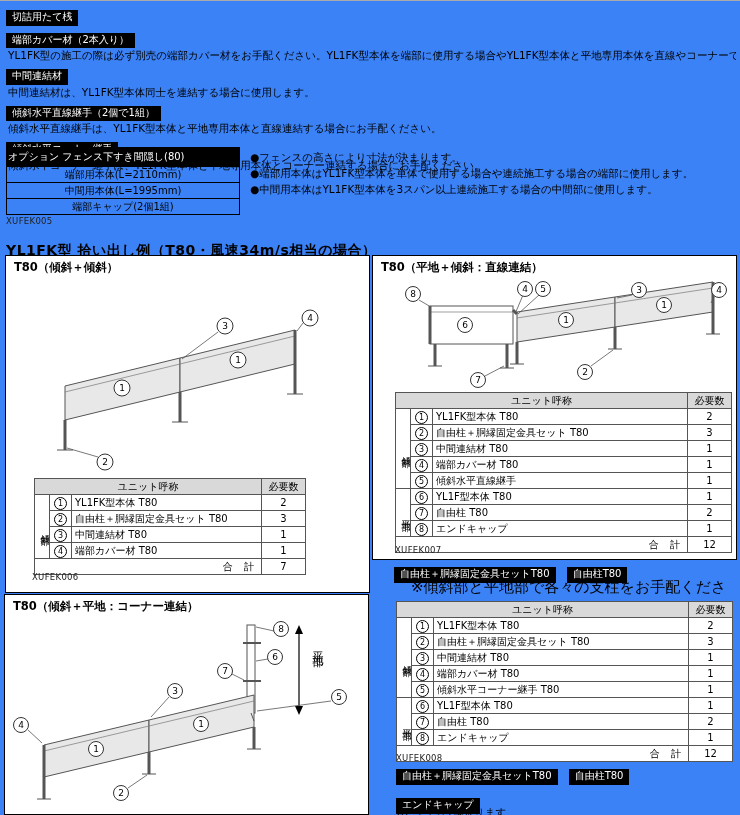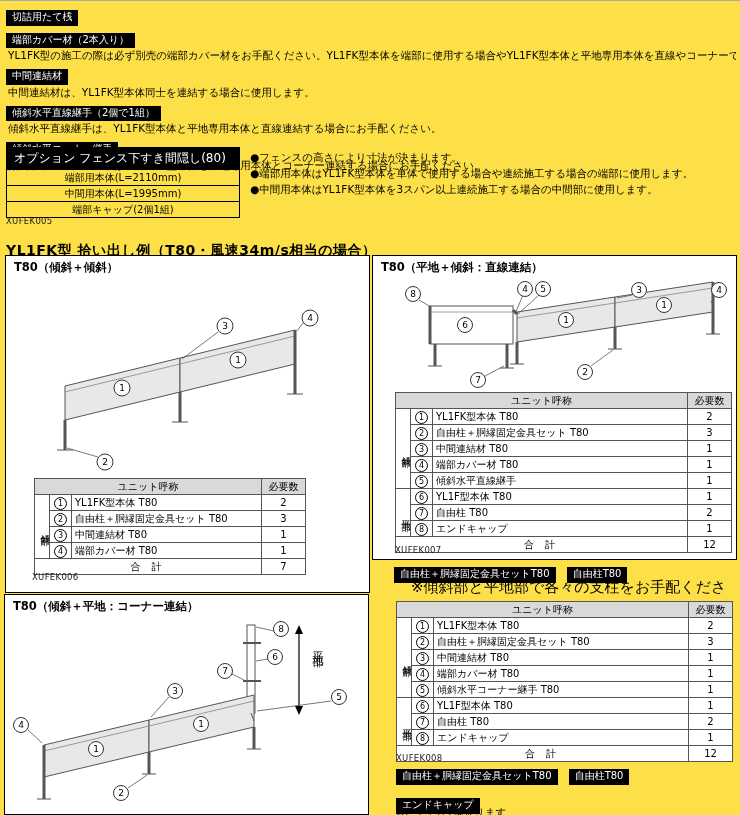--- a/index.html
+++ b/index.html
@@ -1,29 +1,29 @@
 <!DOCTYPE html>
 <html><head>
 <meta charset="utf-8">
 <style>
   html,body{margin:0;padding:0;background:#fff;}
   body{font-family:"DejaVu Sans",sans-serif;color:#000;}
-  .page{position:relative;width:740px;height:815px;background:#fde047;overflow:hidden;border-top:1px solid #aaa;}
+  .page{position:relative;width:740px;height:815px;background:#3b82f6;overflow:hidden;border-top:1px solid #aaa;}
 
   
   .blabel{display:inline-block;background:#000;color:#fff;font-size:10px;line-height:1.25;padding:1px 6px 2px;white-space:nowrap;}
 
   
   .top-notes{position:absolute;left:6px;top:4px;width:730px;}
   .note-block{margin-bottom:2px;}
   .note-text{font-size:10.5px;line-height:13px;margin:1px 0 2px 2px;white-space:nowrap;overflow:hidden;}
 
   
   .opt{position:absolute;left:6px;top:146px;width:232px;border:1px solid #000;}
-  .opt-header{background:#000;color:#fff;font-size:12px;padding:2px 7px;}
+  .opt-header{background:#000;color:#fff;font-size:10px;padding:2px 1px;}
   .opt-row{font-size:10px;height:15px;line-height:15px;text-align:center;border-top:1px solid #000;}
   .code{font-size:8.5px;color:#222;letter-spacing:0.3px;}
   .code-opt{position:absolute;left:6px;top:215px;}
 
   
   .bullets{position:absolute;left:250px;top:148px;width:486px;font-size:10.5px;line-height:16px;}
   .bullet{white-space:nowrap;overflow:hidden;}
 
   .sec-title{position:absolute;left:6px;top:229px;font-size:14px;font-weight:bold;letter-spacing:0.5px;margin-top:12px;}
 
@@ -45,21 +45,21 @@
   .arrowline{stroke:#000;stroke-width:1.2;}
   .arrowhead{fill:#000;}
   .callout circle{fill:#fff;stroke:#333;stroke-width:1;}
   .callout text{font-size:9px;fill:#000;text-anchor:middle;}
 
   
   .ptable{border-collapse:collapse;table-layout:fixed;background:#fff;}
   .ptable td,.ptable th{border:1px solid #555;font-size:10px;font-weight:normal;height:15px;line-height:15px;padding:0 3px;white-space:nowrap;overflow:hidden;}
   .ptable th{background:#d9d9d9;text-align:center;}
   .col-no,.col-qty,.col-group{text-align:center;padding:0;}
-  .total-label{text-align:center;letter-spacing:4px;}
+  .total-label{text-align:right;letter-spacing:4px;}
   .vtext{writing-mode:vertical-rl;text-orientation:upright;font-size:9px;line-height:13px;letter-spacing:1px;display:inline-block;}
   .numchip{display:inline-block;width:11px;height:11px;line-height:11px;border:1px solid #000;border-radius:50%;font-size:8px;text-align:center;vertical-align:middle;}
 
   .t1-wrap{position:absolute;left:28px;top:222px;}
   .t2-wrap{position:absolute;left:22px;top:136px;}
   .code-b1{position:absolute;left:26px;top:316px;}
   .code-b2{position:absolute;left:22px;top:289px;}
 
   .labels-row .blabel{margin-right:6px;}
   .b2-labels{position:absolute;left:394px;top:561px;}

